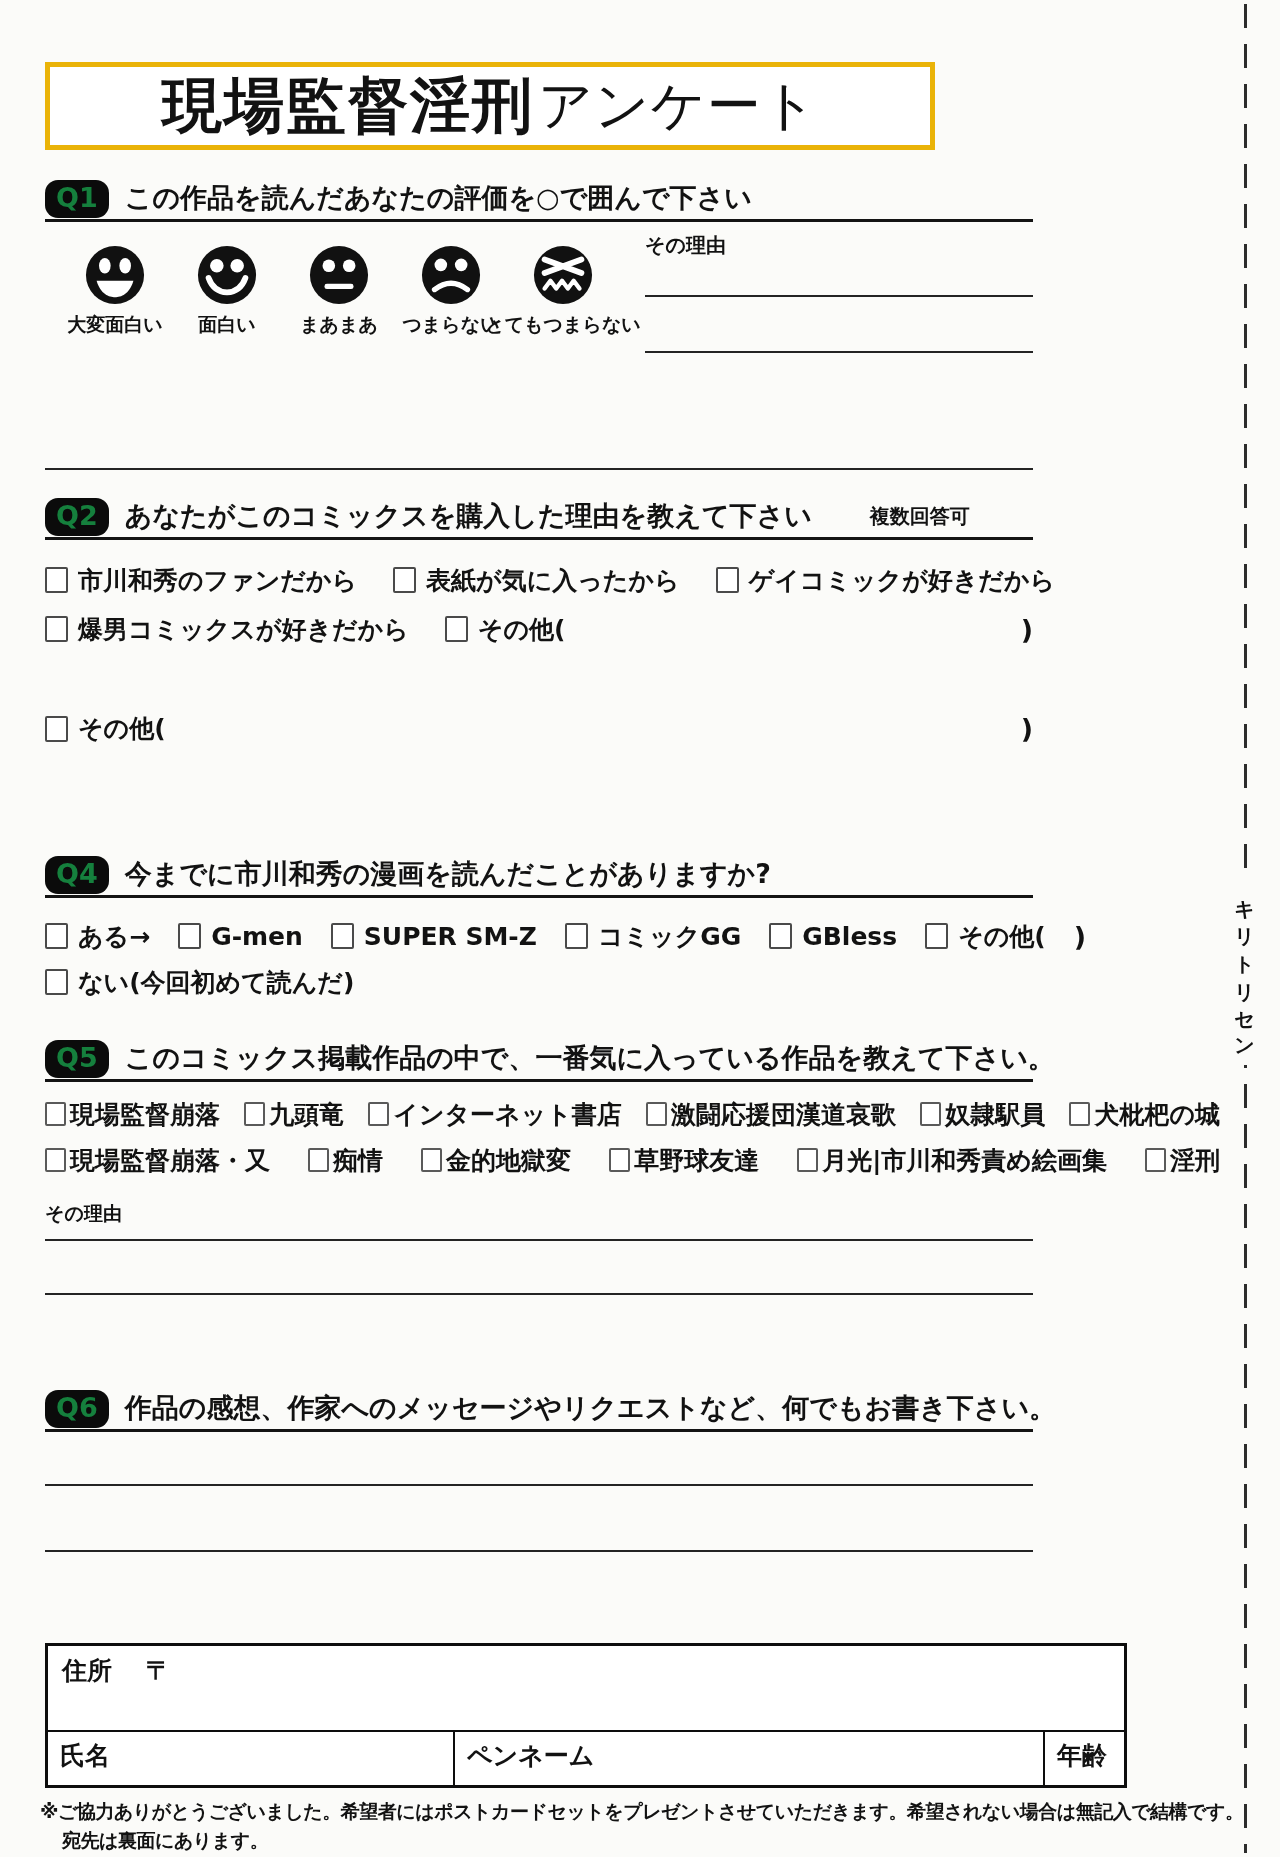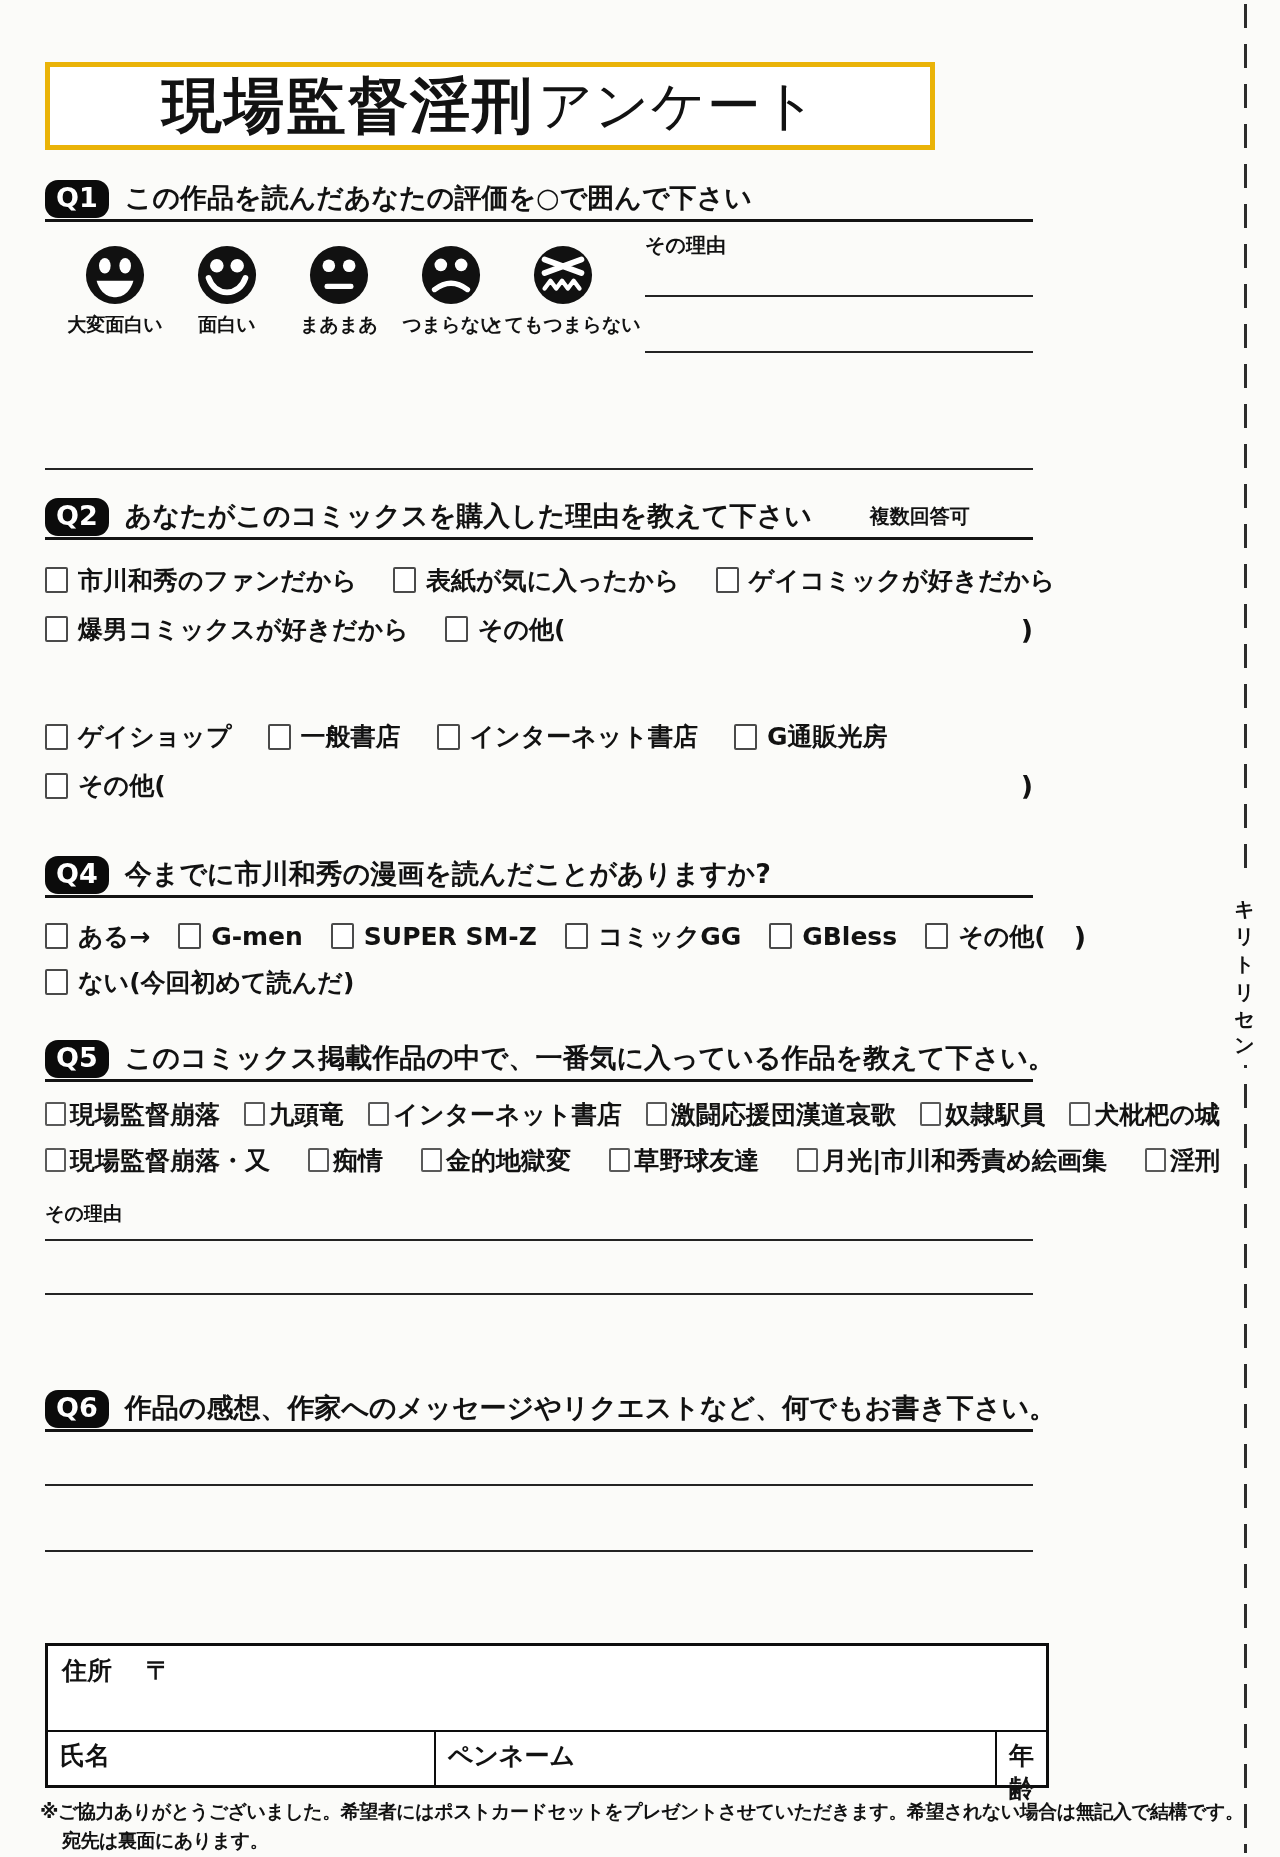--- a/index.html
+++ b/index.html
@@ -23,21 +23,21 @@
   .title-main { font-size:60px; font-weight:900; letter-spacing:2px; }
   .title-sub  { font-size:54px; font-weight:400; letter-spacing:1px; }
 
   
   .qhead {
     display:flex; align-items:flex-end; gap:16px;
     border-bottom:3px solid #141414; padding-bottom:1px;
     white-space:nowrap;
   }
   .qbadge {
-    background:#0b0b0b; color:#ffffff; border-radius:13px;
+    background:#0b0b0b; color:#15803d; border-radius:13px;
     font-size:27px; font-weight:bold; padding:3px 11px 5px; line-height:1.1;
     flex:none;
   }
   .qtitle { font-size:27px; font-weight:bold; line-height:1.25; padding-bottom:3px; }
   .qnote  { font-size:20px; font-weight:bold; margin-left:42px; padding-bottom:6px; }
 
   
   .wline { border-bottom:2.5px solid #242424; }
 
   
@@ -72,21 +72,21 @@
   .reason5-label { display:block; margin-top:24px; font-size:19px; font-weight:bold; }
   .r5l1 { height:14px; width:988px; }
   .r5l2 { height:54px; width:988px; }
 
   
   .q6l1 { height:54px; }
   .q6l2 { height:66px; }
 
   
   .addr {
-    position:absolute; left:45px; top:1643px; width:1004px;
+    position:absolute; left:45px; top:1643px; width:1082px;
     border:3.5px solid #0d0d0d; background:#fff;
   }
   .addr-top {
     height:86px; border-bottom:2.5px solid #0d0d0d;
     padding:8px 14px; font-size:25px; font-weight:bold;
     display:flex; gap:34px; align-items:flex-start;
   }
   .addr-bottom { display:flex; height:53px; }
   .addr-cell { padding:7px 12px; font-size:25px; font-weight:bold; }
   .c-name { width:407px; border-right:2.5px solid #0d0d0d; }
@@ -214,38 +214,20 @@
       </label>
       <label class="opt">
         <span class="cb"></span>
         <span>その他(</span>
       </label>
       <span class="paren-close">)</span>
     </div>
   </section>
 
   <section class="sec q3s">
-    <div class="opt-row mt1">
-      <label class="opt">
-        <span class="cb"></span>
-        <span>ゲイショップ</span>
-      </label>
-      <label class="opt">
-        <span class="cb"></span>
-        <span>一般書店</span>
-      </label>
-      <label class="opt">
-        <span class="cb"></span>
-        <span>インターネット書店</span>
-      </label>
-      <label class="opt">
-        <span class="cb"></span>
-        <span>G通販光房</span>
-      </label>
-    </div>
     <div class="opt-row mt2">
       <label class="opt">
         <span class="cb"></span>
         <span>その他(</span>
       </label>
       <span class="paren-close">)</span>
     </div>
   </section>
 
   <section class="sec q4s">

